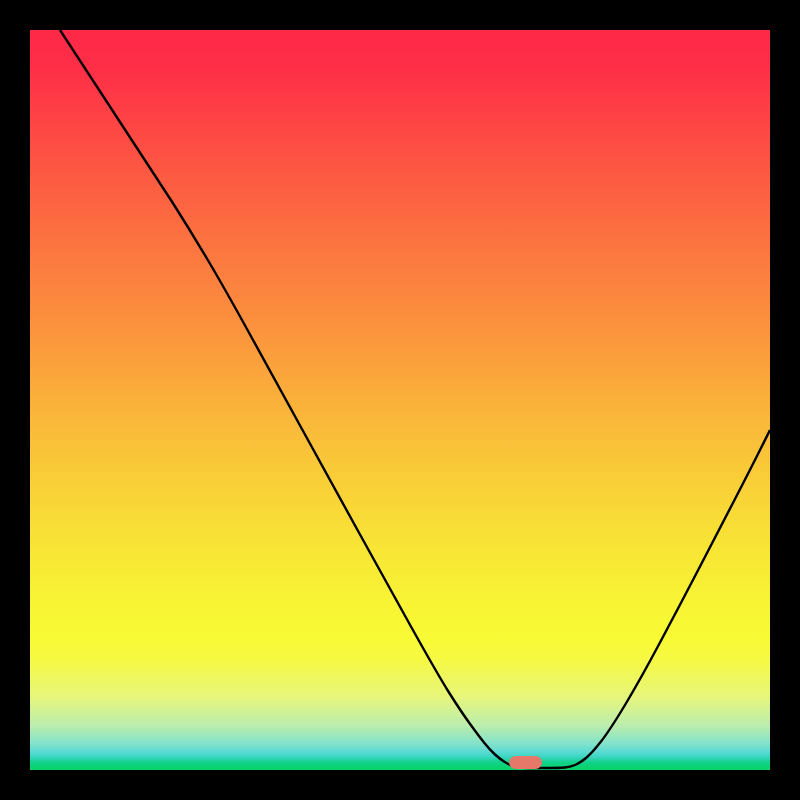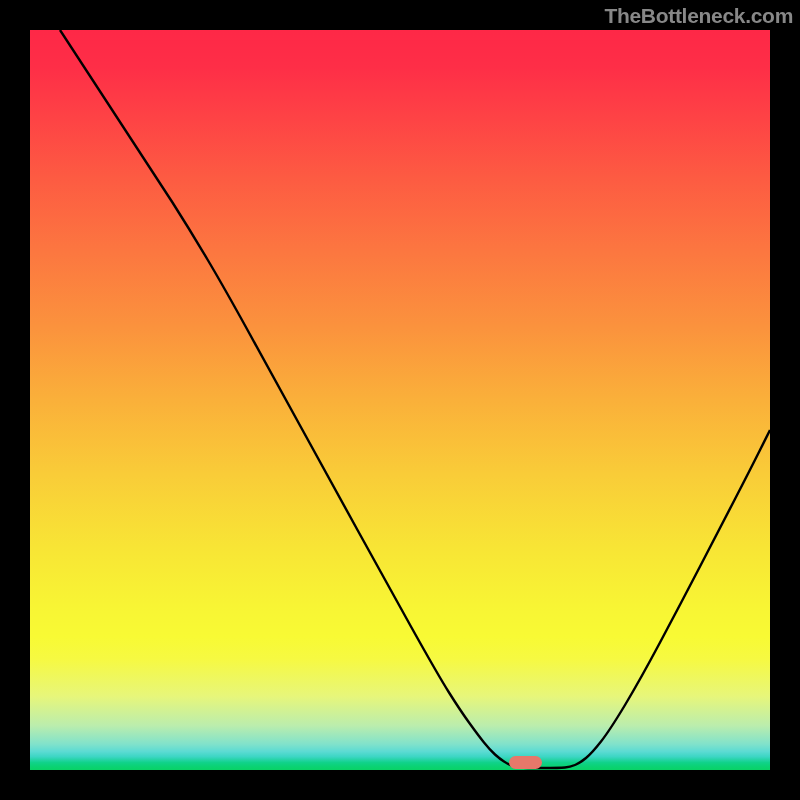--- a/index.html
+++ b/index.html
@@ -89,14 +89,13 @@
   <div class="plot">
     <div class="gradient-bg"></div>
 
     <svg class="curve-svg" viewBox="0 0 740 740" preserveAspectRatio="none">
       <path id="curve-path" d="M 30 0 Q 125 145 142.5 172.5 Q 160 200 177.5 229.5 Q 195 259 220 304.5 Q 245 350 272.5 400 Q 300 450 327.5 500 Q 355 550 381.5 597.5 Q 408 645 419 662.5 Q 430 680 439 692.5 Q 448 705 454 712.5 Q 460 720 465 724.5 Q 470 729 474 731.5 Q 478 734 481.5 735.5 Q 485 737 490 737.5 Q 495 738 512.5 738 Q 530 738 535 737.5 Q 540 737 545 735 Q 550 733 556 728 Q 562 723 571 711.5 Q 580 700 595 675 Q 610 650 630 612.5 Q 650 575 670 536.5 Q 690 498 705 469 Q 720 440 730 420 L 740 400" fill="none" stroke-width="2.4" stroke="#000000"></path>
     </svg>
 
     <div class="marker" id="marker-el" style="left: 478.5px; top: 725.5px; width: 33px; height: 13px; background: rgb(230, 120, 106);"></div>
   </div>
 
-  <div class="watermark">TheBottleneck.com</div>
 </div>
 
 </body></html>

